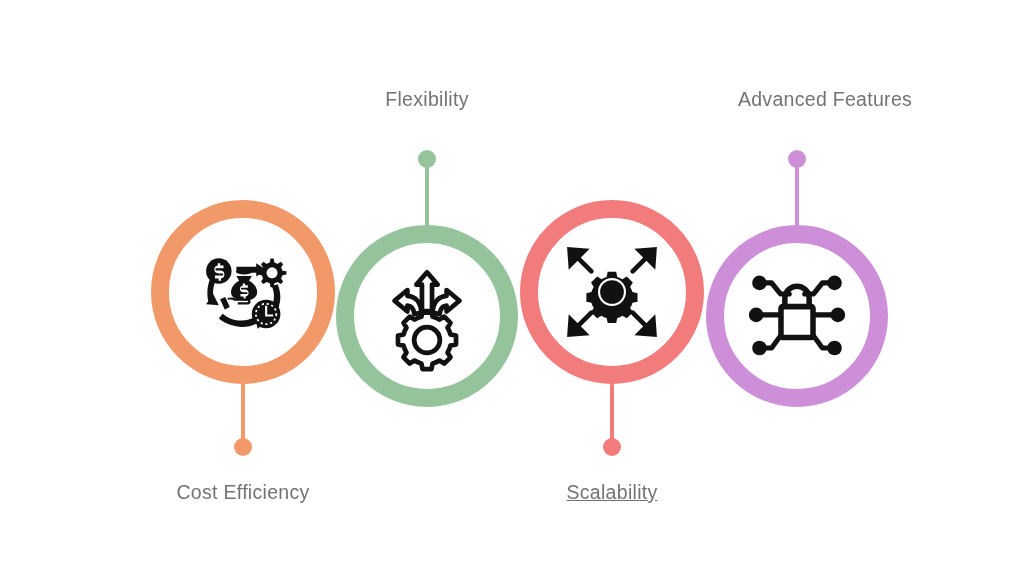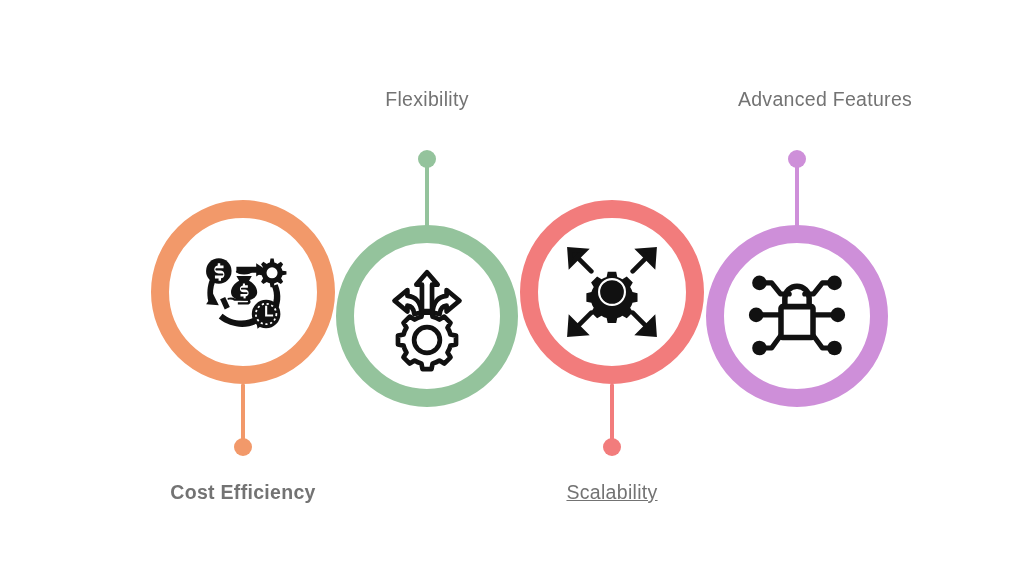--- a/index.html
+++ b/index.html
@@ -106,21 +106,21 @@
 
         <path d="M36,55.5 c2.5,-1.0 5.0,-0.6 7.2,0.6 l10.5,0 c1.8,0 3.2,1.2 3.2,2.7 c0,1.5 -1.4,2.6 -3.2,2.6 l-8.4,0 l0,-2.0 l8.4,0 c0.5,0 0.9,-0.3 0.9,-0.7 c0,-0.4 -0.4,-0.7 -0.9,-0.7 l-11.5,0 c-1.9,-1.3 -4.0,-1.6 -6.0,-0.8 Z"></path>
         <path d="M29.2,56.6 l4.6,-2.1 l4.2,9.2 l-4.6,2.1 Z"></path>
 
         <circle cx="71" cy="70" r="13"></circle>
         <circle cx="71" cy="70" r="9.3" fill="none" stroke="#ffffff" stroke-width="1.6" stroke-dasharray="2 2.4"></circle>
         <path d="M70.1,62.6 h1.9 v7.8 h5.4 v1.9 h-7.3 Z" fill="#ffffff"></path>
       </svg>
     </div>
 
-    <div class="label" style="left:243px; top:481px;font-weight:bold;">Cost Efficiency</div>
+    <div class="label" style="left:243px; top:481px;">Cost Efficiency</div>
   </div>
 
   <div class="node">
 
     <div class="stem" style="left:425px; top:159px; width:4px; height:70px; background:#94C39C;"></div>
     <div class="stem-dot" style="left:418px; top:150px; width:18px; height:18px; background:#94C39C;"></div>
 
     <div class="ring" style="left:336px; top:225px; width:182px; height:182px; border-width:18px; border-color:#94C39C;"></div>
 
     <div class="icon-wrap" style="left:370px; top:259px; width:114px; height:114px;">

